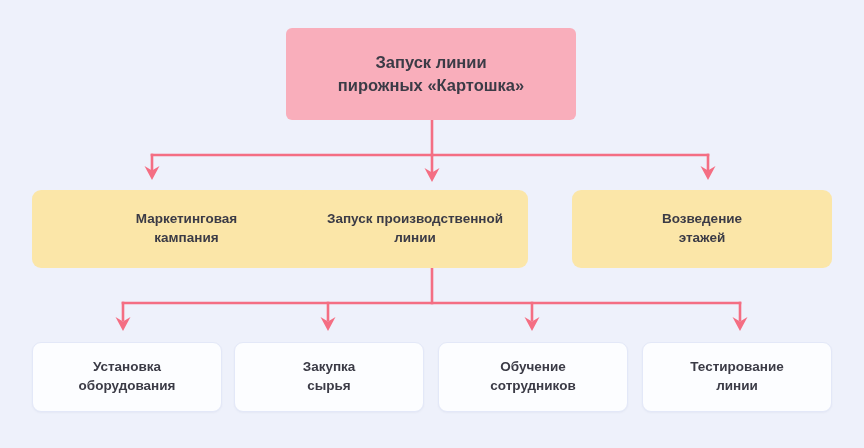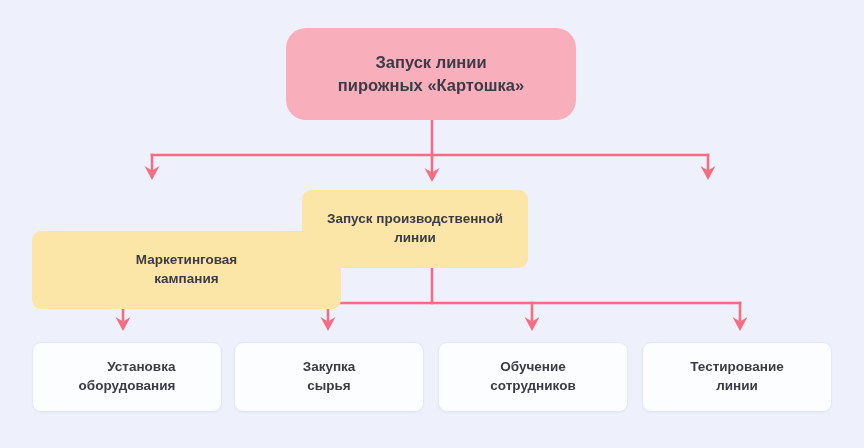--- a/index.html
+++ b/index.html
@@ -36,21 +36,21 @@
     text-align: center;
     border-radius: 9px;
     color: #3b3b46;
     line-height: 1.38;
     padding: 4px 10px;
   }
   .node-root {
     background: #f9aebb;
     font-size: 16.5px;
     font-weight: bold;
-    border-radius: 20px;
+    border-radius: 6px;
   }
   .node-level2 {
     background: #fbe6a8;
     font-size: 13.5px;
     font-weight: bold;
   }
   .node-level3 {
     background: #fcfdff;
     font-size: 13.5px;
     font-weight: bold;
@@ -91,32 +91,36 @@
       <path d="M532,331 L524.5,317 L532,321.5 L539.5,317 Z"></path>
       <path d="M740,331 L732.5,317 L740,321.5 L747.5,317 Z"></path>
     </g>
   </svg>
 
   <div class="node node-root" style="left:286px; top:28px; width:290px; height:92px;">
     <span class="node-text">Запуск линии
 пирожных «Картошка»</span>
   </div>
 
-  <div class="node node-level2" style="left:32px; top:190px; width:309px; height:78px;margin-top:41px;">
+  <div class="node node-level2" style="left:32px; top:190px; width:309px; height:78px;">
     <span class="node-text">Маркетинговая
 кампания</span>
   </div>
 
   <div class="node node-level2" style="left:302px; top:190px; width:226px; height:78px;">
     <span class="node-text">Запуск производственной
 линии</span>
   </div>
 
+  <div class="node node-level2" style="left:572px; top:190px; width:260px; height:78px;">
+    <span class="node-text">Возведение
+этажей</span>
+  </div>
 
-  <div class="node node-level3" style="left:32px; top:342px; width:190px; height:70px;text-align:right;">
+  <div class="node node-level3" style="left:32px; top:342px; width:190px; height:70px;">
     <span class="node-text">Установка
 оборудования</span>
   </div>
 
   <div class="node node-level3" style="left:234px; top:342px; width:190px; height:70px;">
     <span class="node-text">Закупка
 сырья</span>
   </div>
 
   <div class="node node-level3" style="left:438px; top:342px; width:190px; height:70px;">

